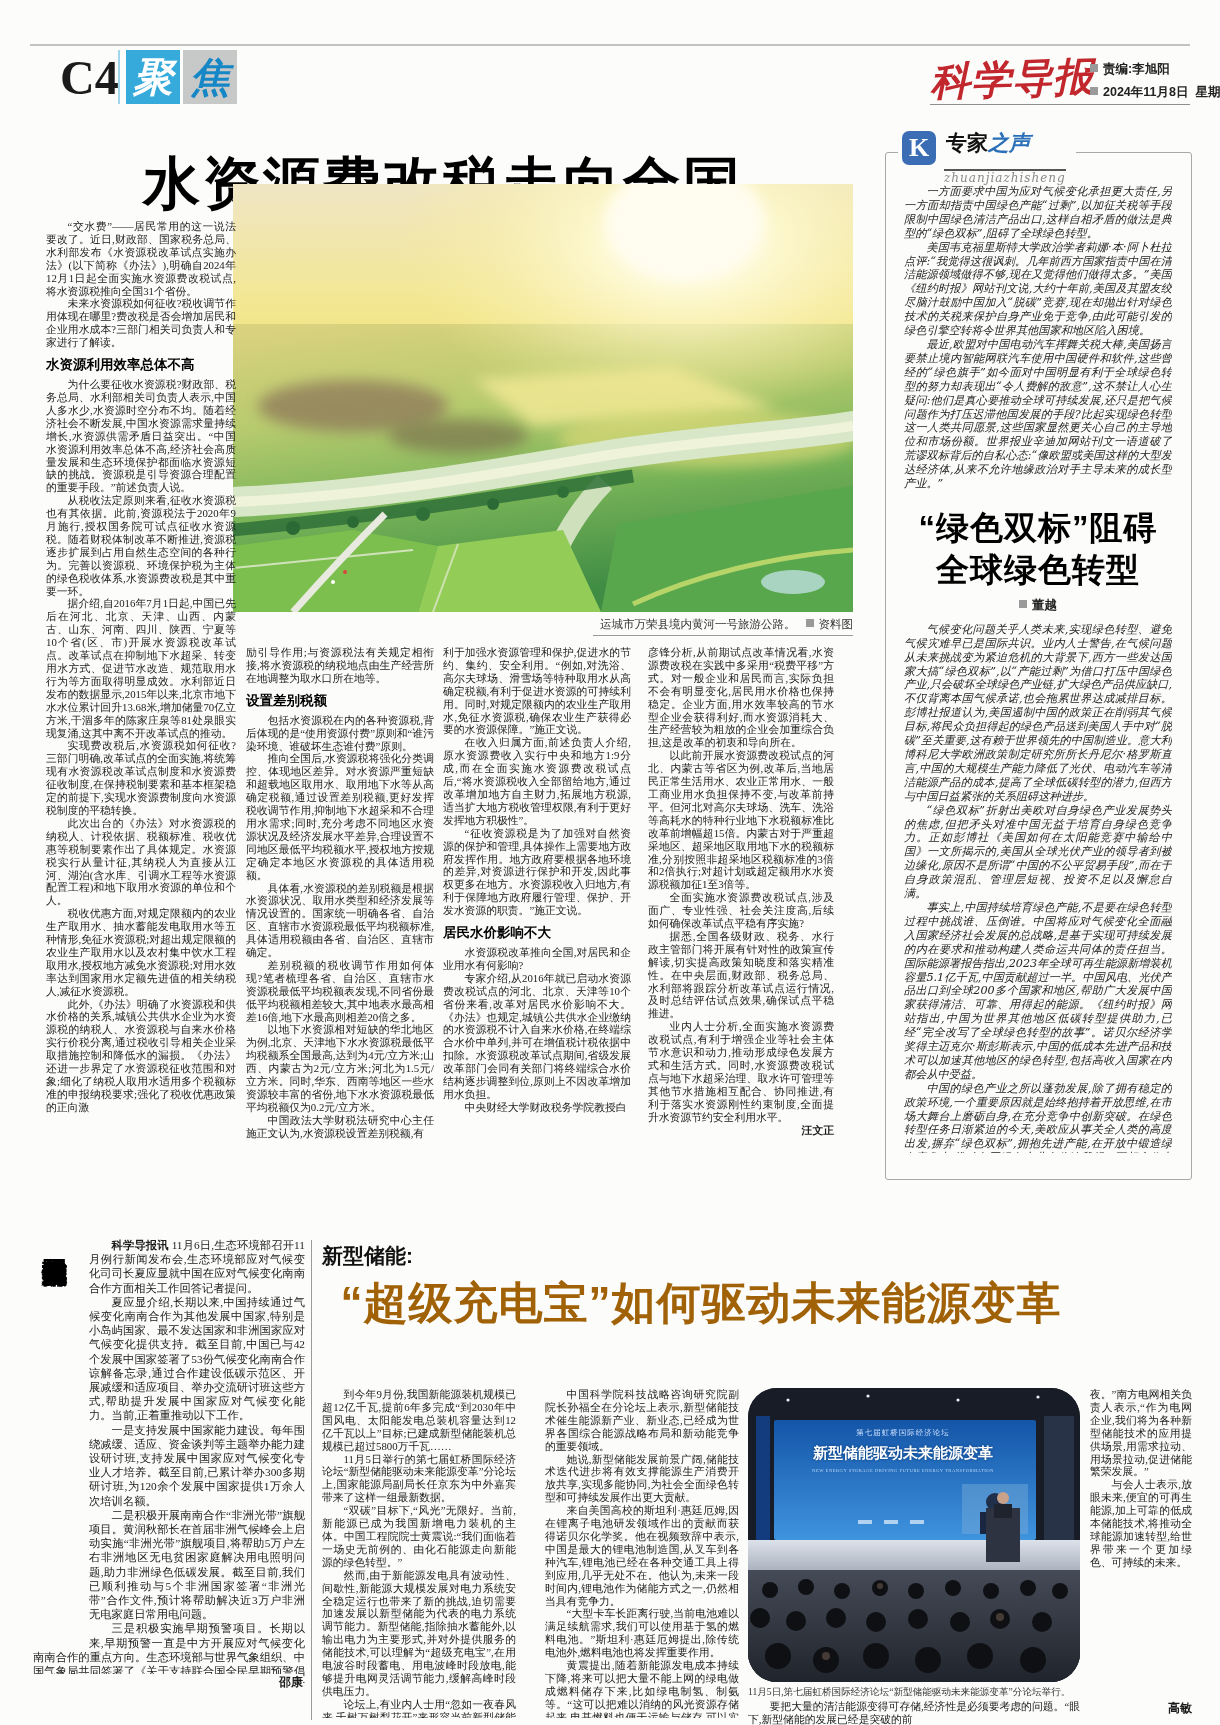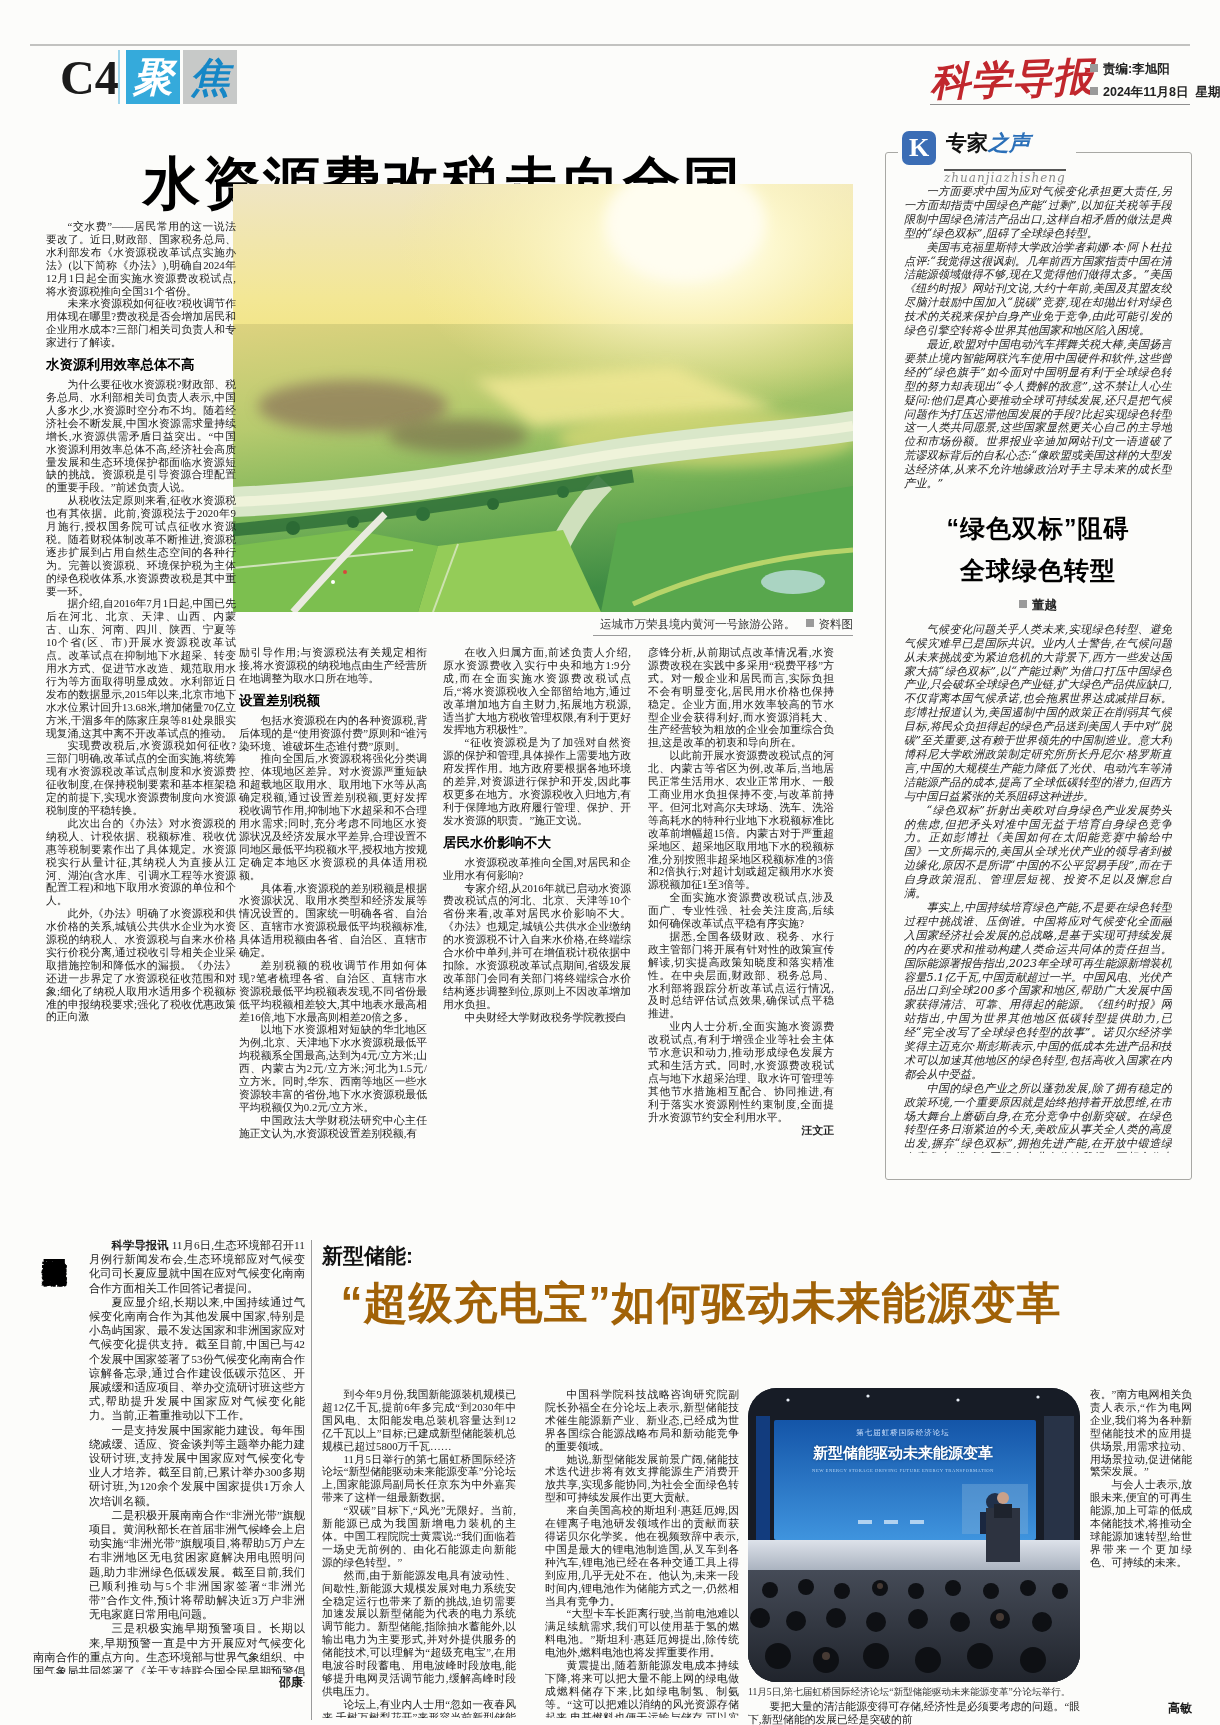--- a/index.html
+++ b/index.html
@@ -22,40 +22,40 @@
   
   .main-headline{left:73px;top:108px;width:740px;text-align:center;font-family:"Liberation Sans","DejaVu Sans",sans-serif;
         font-weight:900;font-size:57px;letter-spacing:3px;color:#000;white-space:nowrap;}
   .body-txt{font-size:10.8px;line-height:12.9px;text-align:justify;overflow:hidden;}
   .body-txt p{margin:0;text-indent:2em;}
   .body-txt p.ni{text-indent:0;}
   .subhead{font-family:"Liberation Sans",sans-serif;font-weight:bold;font-size:13.5px;line-height:17px;
            margin:7px 0 5px 0;text-indent:0;color:#000;}
   .by{float:right;font-weight:bold;font-family:"Liberation Sans",sans-serif;}
   .c1{left:46px;top:220px;width:190px;height:948px;}
-  .c2{left:239px;top:646px;width:188px;height:520px;}
+  .c2{left:246px;top:646px;width:188px;height:520px;}
   .c3{left:443px;top:646px;width:188px;height:520px;}
   .c4{left:648px;top:646px;width:186px;height:520px;}
   .photo1{left:233px;top:184px;width:620px;height:428px;overflow:hidden;background:#e9e3a8;}
   .cap1{left:233px;top:617px;width:620px;text-align:right;font-size:11.5px;color:#333;}
   .cap1 .credit{margin-left:10px;}
   .cap-rule{left:593px;top:635px;width:260px;height:1px;background:#9a9a9a;}
   
   .sb-box{left:885px;top:152px;width:305px;height:1026px;border:1px solid #a8a8a4;border-radius:3px;}
   .sb-inner{position:absolute;left:18px;top:32px;width:268px;height:968px;overflow:hidden;}
   .kai{font-family:"DejaVu Serif",serif;font-style:italic;font-size:11.2px;line-height:13.9px;text-align:justify;color:#222;}
   .kai p{margin:0;text-indent:2em;}
   .sb-logo{position:absolute;left:12px;top:-26px;background:#fcfcfa;display:flex;padding:0 10px 0 4px;align-items:flex-start;}
   .k-sq{width:34px;height:34px;background:#3b6db5;border-radius:7px;color:#fff;display:flex;align-items:center;justify-content:center;
         font-family:"Liberation Serif",serif;font-weight:bold;font-size:26px;margin:4px 8px 0 0;}
   .sb-title{font-size:21px;line-height:24px;white-space:nowrap;border-bottom:2px solid #555;padding:4px 6px 14px 2px;}
   .sb-title .t1{font-weight:bold;color:#111;font-family:"Liberation Serif",serif;}
   .sb-title .t2{color:#2a6fb8;font-style:italic;font-weight:bold;font-family:"DejaVu Serif",serif;}
   .sb-pinyin{font-style:italic;color:#8a8a8a;font-size:12px;letter-spacing:1px;font-family:"DejaVu Serif",serif;}
-  .sb-head{font-family:"Liberation Sans","DejaVu Sans",sans-serif;font-style:normal;font-weight:900;font-size:25px;
+  .sb-head{font-family:"Liberation Sans","DejaVu Sans",sans-serif;font-style:normal;font-weight:900;font-size:33px;
            line-height:42px;text-align:center;letter-spacing:1px;color:#000;margin:16px 0 8px 0;}
   .sb-byline{text-align:center;font-size:12.5px;font-style:normal;font-family:"Liberation Sans",sans-serif;font-weight:bold;margin-bottom:10px;}
   
   .vline{left:311px;top:1240px;width:1px;height:480px;background:#9a9a9a;}
   .bl{left:33px;top:1238px;width:272px;height:452px;font-size:11.3px;line-height:14.2px;}
   .vhead{writing-mode:vertical-rl;text-orientation:upright;float:left;width:44px;height:398px;margin:2px 12px 4px 0;
          font-family:"Liberation Sans","DejaVu Sans",sans-serif;font-weight:900;font-size:25px;line-height:44px;color:#000;overflow:hidden;}
   .bl p{margin:0;text-indent:2em;}
   .bl .intro b{font-family:"Liberation Sans",sans-serif;}
   .bl-by{left:33px;top:1674px;width:270px;text-align:right;font-weight:bold;font-family:"Liberation Sans",sans-serif;
@@ -156,33 +156,35 @@
 
   <div class="abs body-txt c1">
       <p>“交水费”——居民常用的这一说法要改了。近日,财政部、国家税务总局、水利部发布《水资源税改革试点实施办法》(以下简称《办法》),明确自2024年12月1日起全面实施水资源费改税试点,将水资源税推向全国31个省份。</p>
       <p>未来水资源税如何征收?税收调节作用体现在哪里?费改税是否会增加居民和企业用水成本?三部门相关司负责人和专家进行了解读。</p>
       <div class="subhead">水资源利用效率总体不高</div>
       <p>为什么要征收水资源税?财政部、税务总局、水利部相关司负责人表示,中国人多水少,水资源时空分布不均。随着经济社会不断发展,中国水资源需求量持续增长,水资源供需矛盾日益突出。“中国水资源利用效率总体不高,经济社会高质量发展和生态环境保护都面临水资源短缺的挑战。资源税是引导资源合理配置的重要手段。”前述负责人说。</p>
       <p>从税收法定原则来看,征收水资源税也有其依据。此前,资源税法于2020年9月施行,授权国务院可试点征收水资源税。随着财税体制改革不断推进,资源税逐步扩展到占用自然生态空间的各种行为。完善以资源税、环境保护税为主体的绿色税收体系,水资源费改税是其中重要一环。</p>
       <p>据介绍,自2016年7月1日起,中国已先后在河北、北京、天津、山西、内蒙古、山东、河南、四川、陕西、宁夏等10个省(区、市)开展水资源税改革试点。改革试点在抑制地下水超采、转变用水方式、促进节水改造、规范取用水行为等方面取得明显成效。水利部近日发布的数据显示,2015年以来,北京市地下水水位累计回升13.68米,增加储量70亿立方米,干涸多年的陈家庄泉等81处泉眼实现复涌,这其中离不开改革试点的推动。</p>
       <p>实现费改税后,水资源税如何征收?三部门明确,改革试点的全面实施,将统筹现有水资源税改革试点制度和水资源费征收制度,在保持税制要素和基本框架稳定的前提下,实现水资源费制度向水资源税制度的平稳转换。</p>
       <p>此次出台的《办法》对水资源税的纳税人、计税依据、税额标准、税收优惠等税制要素作出了具体规定。水资源税实行从量计征,其纳税人为直接从江河、湖泊(含水库、引调水工程等水资源配置工程)和地下取用水资源的单位和个人。</p>
+      <p>税收优惠方面,对规定限额内的农业生产取用水、抽水蓄能发电取用水等五种情形,免征水资源税;对超出规定限额的农业生产取用水以及农村集中饮水工程取用水,授权地方减免水资源税;对用水效率达到国家用水定额先进值的相关纳税人,减征水资源税。</p>
       <p>此外,《办法》明确了水资源税和供水价格的关系,城镇公共供水企业为水资源税的纳税人、水资源税与自来水价格实行价税分离,通过税收引导相关企业采取措施控制和降低水的漏损。《办法》还进一步界定了水资源税征收范围和对象;细化了纳税人取用水适用多个税额标准的申报纳税要求;强化了税收优惠政策的正向激</p>
     </div>
   <div class="abs body-txt c2">
       <p class="ni">励引导作用;与资源税法有关规定相衔接,将水资源税的纳税地点由生产经营所在地调整为取水口所在地等。</p>
       <div class="subhead">设置差别税额</div>
       <p>包括水资源税在内的各种资源税,背后体现的是“使用资源付费”原则和“谁污染环境、谁破坏生态谁付费”原则。</p>
       <p>推向全国后,水资源税将强化分类调控、体现地区差异。对水资源严重短缺和超载地区取用水、取用地下水等从高确定税额,通过设置差别税额,更好发挥税收调节作用,抑制地下水超采和不合理用水需求;同时,充分考虑不同地区水资源状况及经济发展水平差异,合理设置不同地区最低平均税额水平,授权地方按规定确定本地区水资源税的具体适用税额。</p>
       <p>具体看,水资源税的差别税额是根据水资源状况、取用水类型和经济发展等情况设置的。国家统一明确各省、自治区、直辖市水资源税最低平均税额标准,具体适用税额由各省、自治区、直辖市确定。</p>
       <p>差别税额的税收调节作用如何体现?笔者梳理各省、自治区、直辖市水资源税最低平均税额表发现,不同省份最低平均税额相差较大,其中地表水最高相差16倍,地下水最高则相差20倍之多。</p>
       <p>以地下水资源相对短缺的华北地区为例,北京、天津地下水水资源税最低平均税额系全国最高,达到为4元/立方米;山西、内蒙古为2元/立方米;河北为1.5元/立方米。同时,华东、西南等地区一些水资源较丰富的省份,地下水水资源税最低平均税额仅为0.2元/立方米。</p>
       <p>中国政法大学财税法研究中心主任施正文认为,水资源税设置差别税额,有</p>
     </div>
   <div class="abs body-txt c3">
+      <p class="ni">利于加强水资源管理和保护,促进水的节约、集约、安全利用。“例如,对洗浴、高尔夫球场、滑雪场等特种取用水从高确定税额,有利于促进水资源的可持续利用。同时,对规定限额内的农业生产取用水,免征水资源税,确保农业生产获得必要的水资源保障。”施正文说。</p>
       <p>在收入归属方面,前述负责人介绍,原水资源费收入实行中央和地方1:9分成,而在全面实施水资源费改税试点后,“将水资源税收入全部留给地方,通过改革增加地方自主财力,拓展地方税源,适当扩大地方税收管理权限,有利于更好发挥地方积极性”。</p>
       <p>“征收资源税是为了加强对自然资源的保护和管理,具体操作上需要地方政府发挥作用。地方政府要根据各地环境的差异,对资源进行保护和开发,因此事权更多在地方。水资源税收入归地方,有利于保障地方政府履行管理、保护、开发水资源的职责。”施正文说。</p>
       <div class="subhead">居民水价影响不大</div>
       <p>水资源税改革推向全国,对居民和企业用水有何影响?</p>
       <p>专家介绍,从2016年就已启动水资源费改税试点的河北、北京、天津等10个省份来看,改革对居民水价影响不大。《办法》也规定,城镇公共供水企业缴纳的水资源税不计入自来水价格,在终端综合水价中单列,并可在增值税计税依据中扣除。水资源税改革试点期间,省级发展改革部门会同有关部门将终端综合水价结构逐步调整到位,原则上不因改革增加用水负担。</p>
       <p>中央财经大学财政税务学院教授白</p>
     </div>
   <div class="abs body-txt c4">
       <p class="ni">彦锋分析,从前期试点改革情况看,水资源费改税在实践中多采用“税费平移”方式。对一般企业和居民而言,实际负担不会有明显变化,居民用水价格也保持稳定。企业方面,用水效率较高的节水型企业会获得利好,而水资源消耗大、生产经营较为粗放的企业会加重综合负担,这是改革的初衷和导向所在。</p>
       <p>以此前开展水资源费改税试点的河北、内蒙古等省区为例,改革后,当地居民正常生活用水、农业正常用水、一般工商业用水负担保持不变,与改革前持平。但河北对高尔夫球场、洗车、洗浴等高耗水的特种行业地下水税额标准比改革前增幅超15倍。内蒙古对于严重超采地区、超采地区取用地下水的税额标准,分别按照非超采地区税额标准的3倍和2倍执行;对超计划或超定额用水水资源税额加征1至3倍等。</p>

